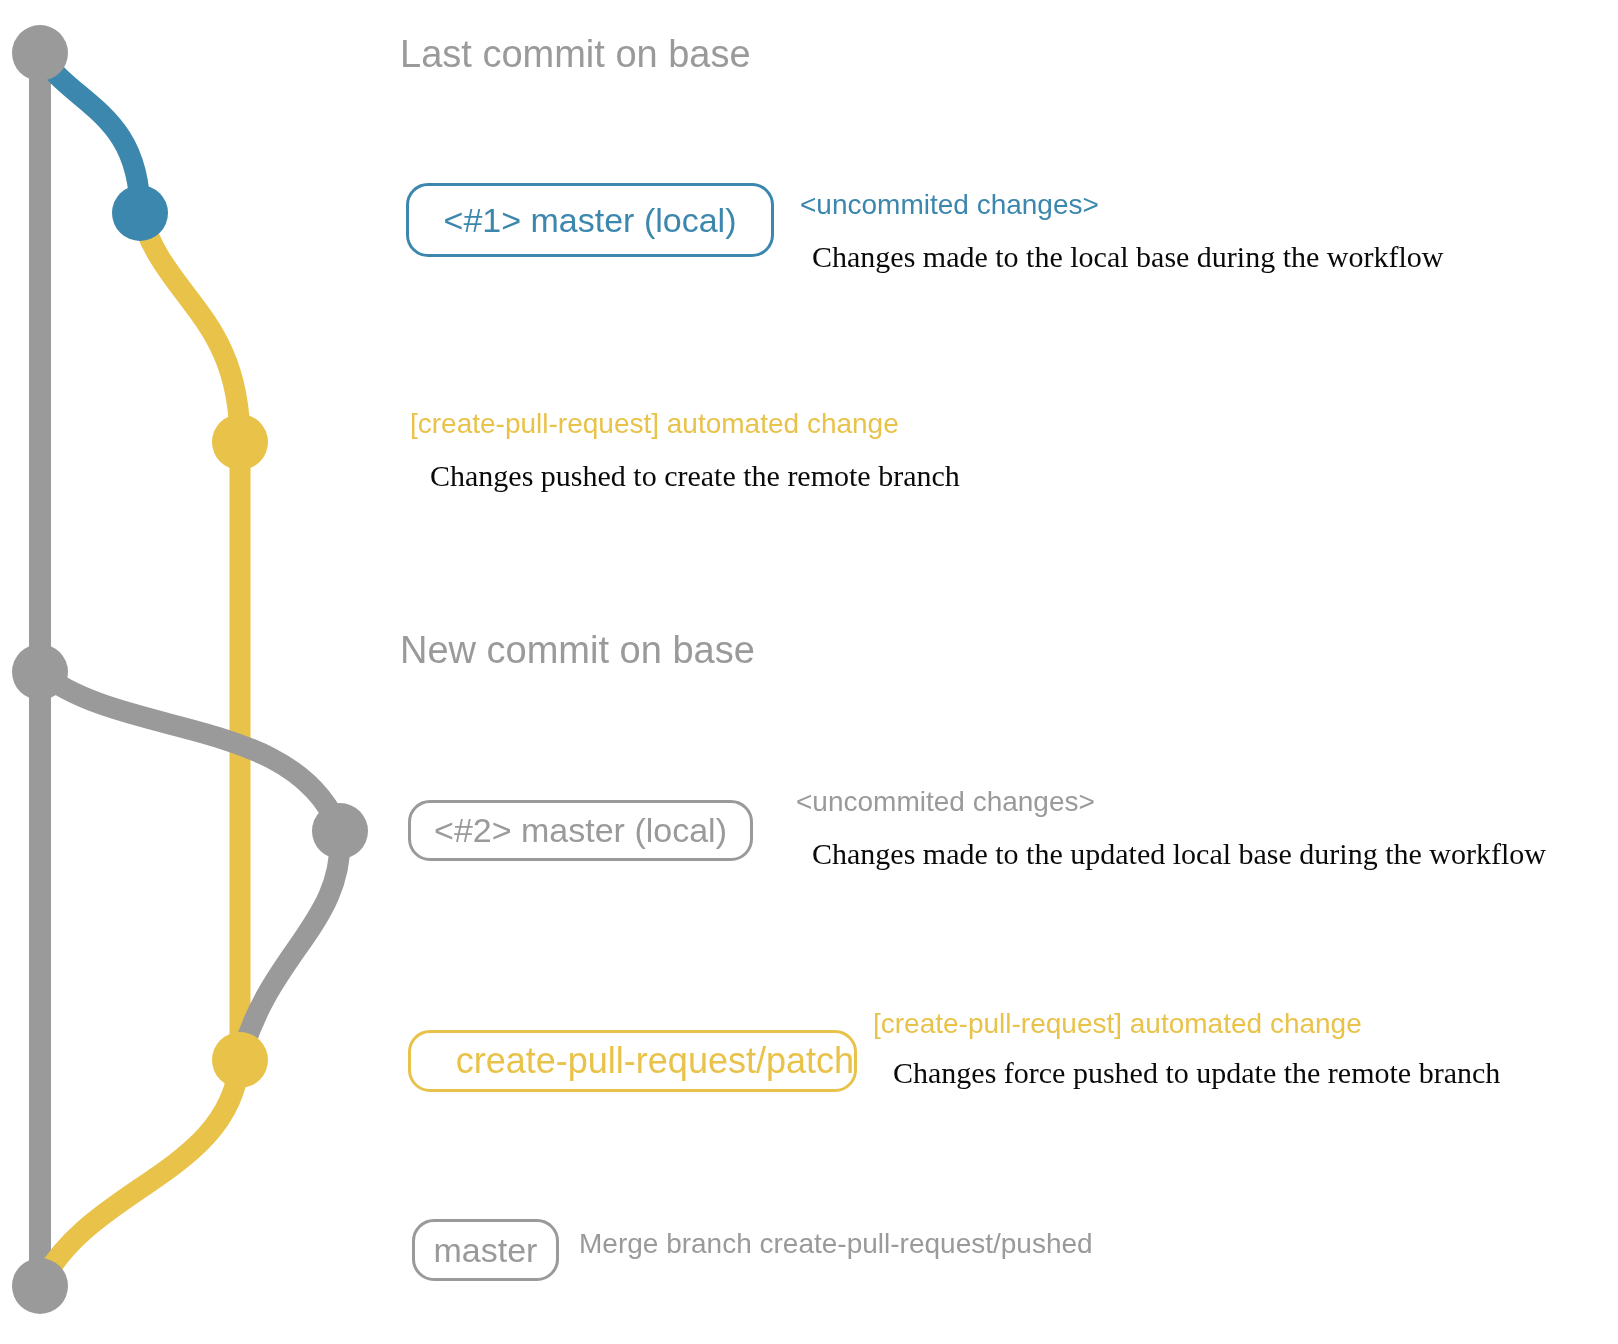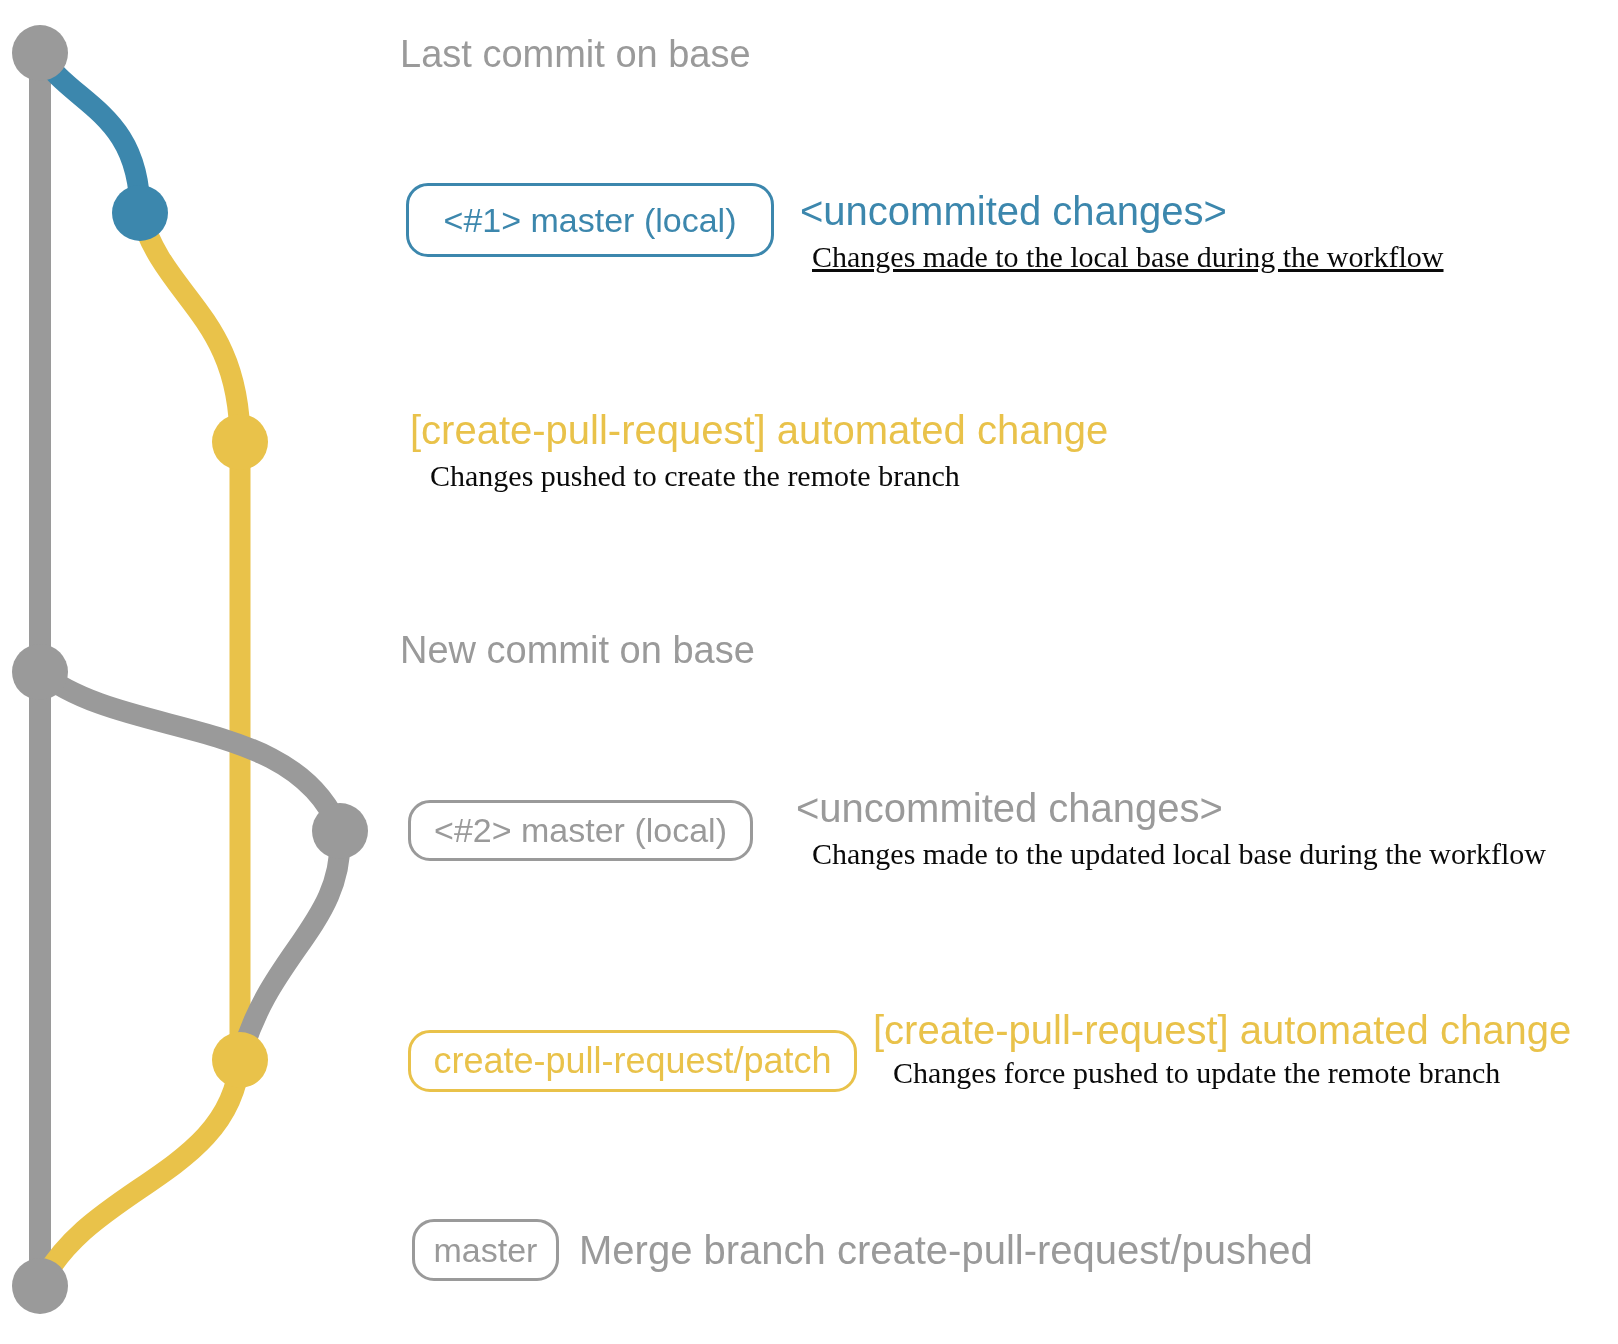--- a/index.html
+++ b/index.html
@@ -17,33 +17,33 @@
   .edge{fill:none;stroke-linecap:butt;}
   .edge.gray{stroke:var(--gray);}
   .edge.blue{stroke:var(--blue);}
   .edge.yellow{stroke:var(--yellow);}
   .node.gray{fill:var(--gray);}
   .node.blue{fill:var(--blue);}
   .node.yellow{fill:var(--yellow);}
 
   .ann{position:absolute;white-space:nowrap;text-align:right;}
   .big-gray{font-size:38px;color:var(--gray);}
-  .msg{font-size:40px;}
+  .msg{font-size:28px;}
   .msg.blue{color:var(--blue);}
   .msg.gray{color:var(--gray);}
   .msg.yellow{color:var(--yellow);}
   .desc{font-family:"Liberation Serif", serif;font-size:30px;color:var(--ink);}
 
   .pill{
     position:absolute;display:flex;align-items:center;justify-content:center;
     box-sizing:border-box;border:3px solid;border-radius:22px;background:#fff;
   }
   .pill.blue{border-color:var(--blue);color:var(--blue);}
   .pill.gray{border-color:var(--gray);color:var(--gray);}
-  .pill.yellow{border-color:var(--yellow);color:var(--yellow);}
+  .pill.yellow{border-color:var(--yellow);color:var(--yellow);justify-content:flex-end;}
   .pill span{font-size:34px;}
   .pill.patch span{font-size:36px;}
 </style>
 </head>
 <body>
 
 <div>
 
   <svg class="graph" width="420" height="1344" viewBox="0 0 420 1344">
 
@@ -68,21 +68,21 @@
     <circle class="node yellow" cx="240" cy="1060" r="28"></circle>
     <circle class="node gray" cx="40" cy="1286" r="28"></circle>
   </svg>
 
   <div class="ann big-gray" style="left:400px;top:33px;">Last commit on base</div>
 
   <div class="pill blue" style="left:406px;top:183px;width:368px;height:74px;">
     <span>&lt;#1&gt; master (local)</span>
   </div>
   <div class="ann msg blue" style="left:800px;top:189px;">&lt;uncommited changes&gt;</div>
-  <div class="ann desc" style="left:812px;top:240px;text-decoration:underline;">Changes made to the local base during the workflow</div>
+  <div class="ann desc" style="left:812px;top:240px;">Changes made to the local base during the workflow</div>
 
   <div class="ann msg yellow" style="left:410px;top:408px;">[create-pull-request] automated change</div>
   <div class="ann desc" style="left:430px;top:459px;">Changes pushed to create the remote branch</div>
 
   <div class="ann big-gray" style="left:400px;top:629px;">New commit on base</div>
 
   <div class="pill gray" style="left:408px;top:800px;width:345px;height:61px;text-align:right;">
     <span>&lt;#2&gt; master (local)</span>
   </div>
   <div class="ann msg gray" style="left:796px;top:786px;">&lt;uncommited changes&gt;</div>

